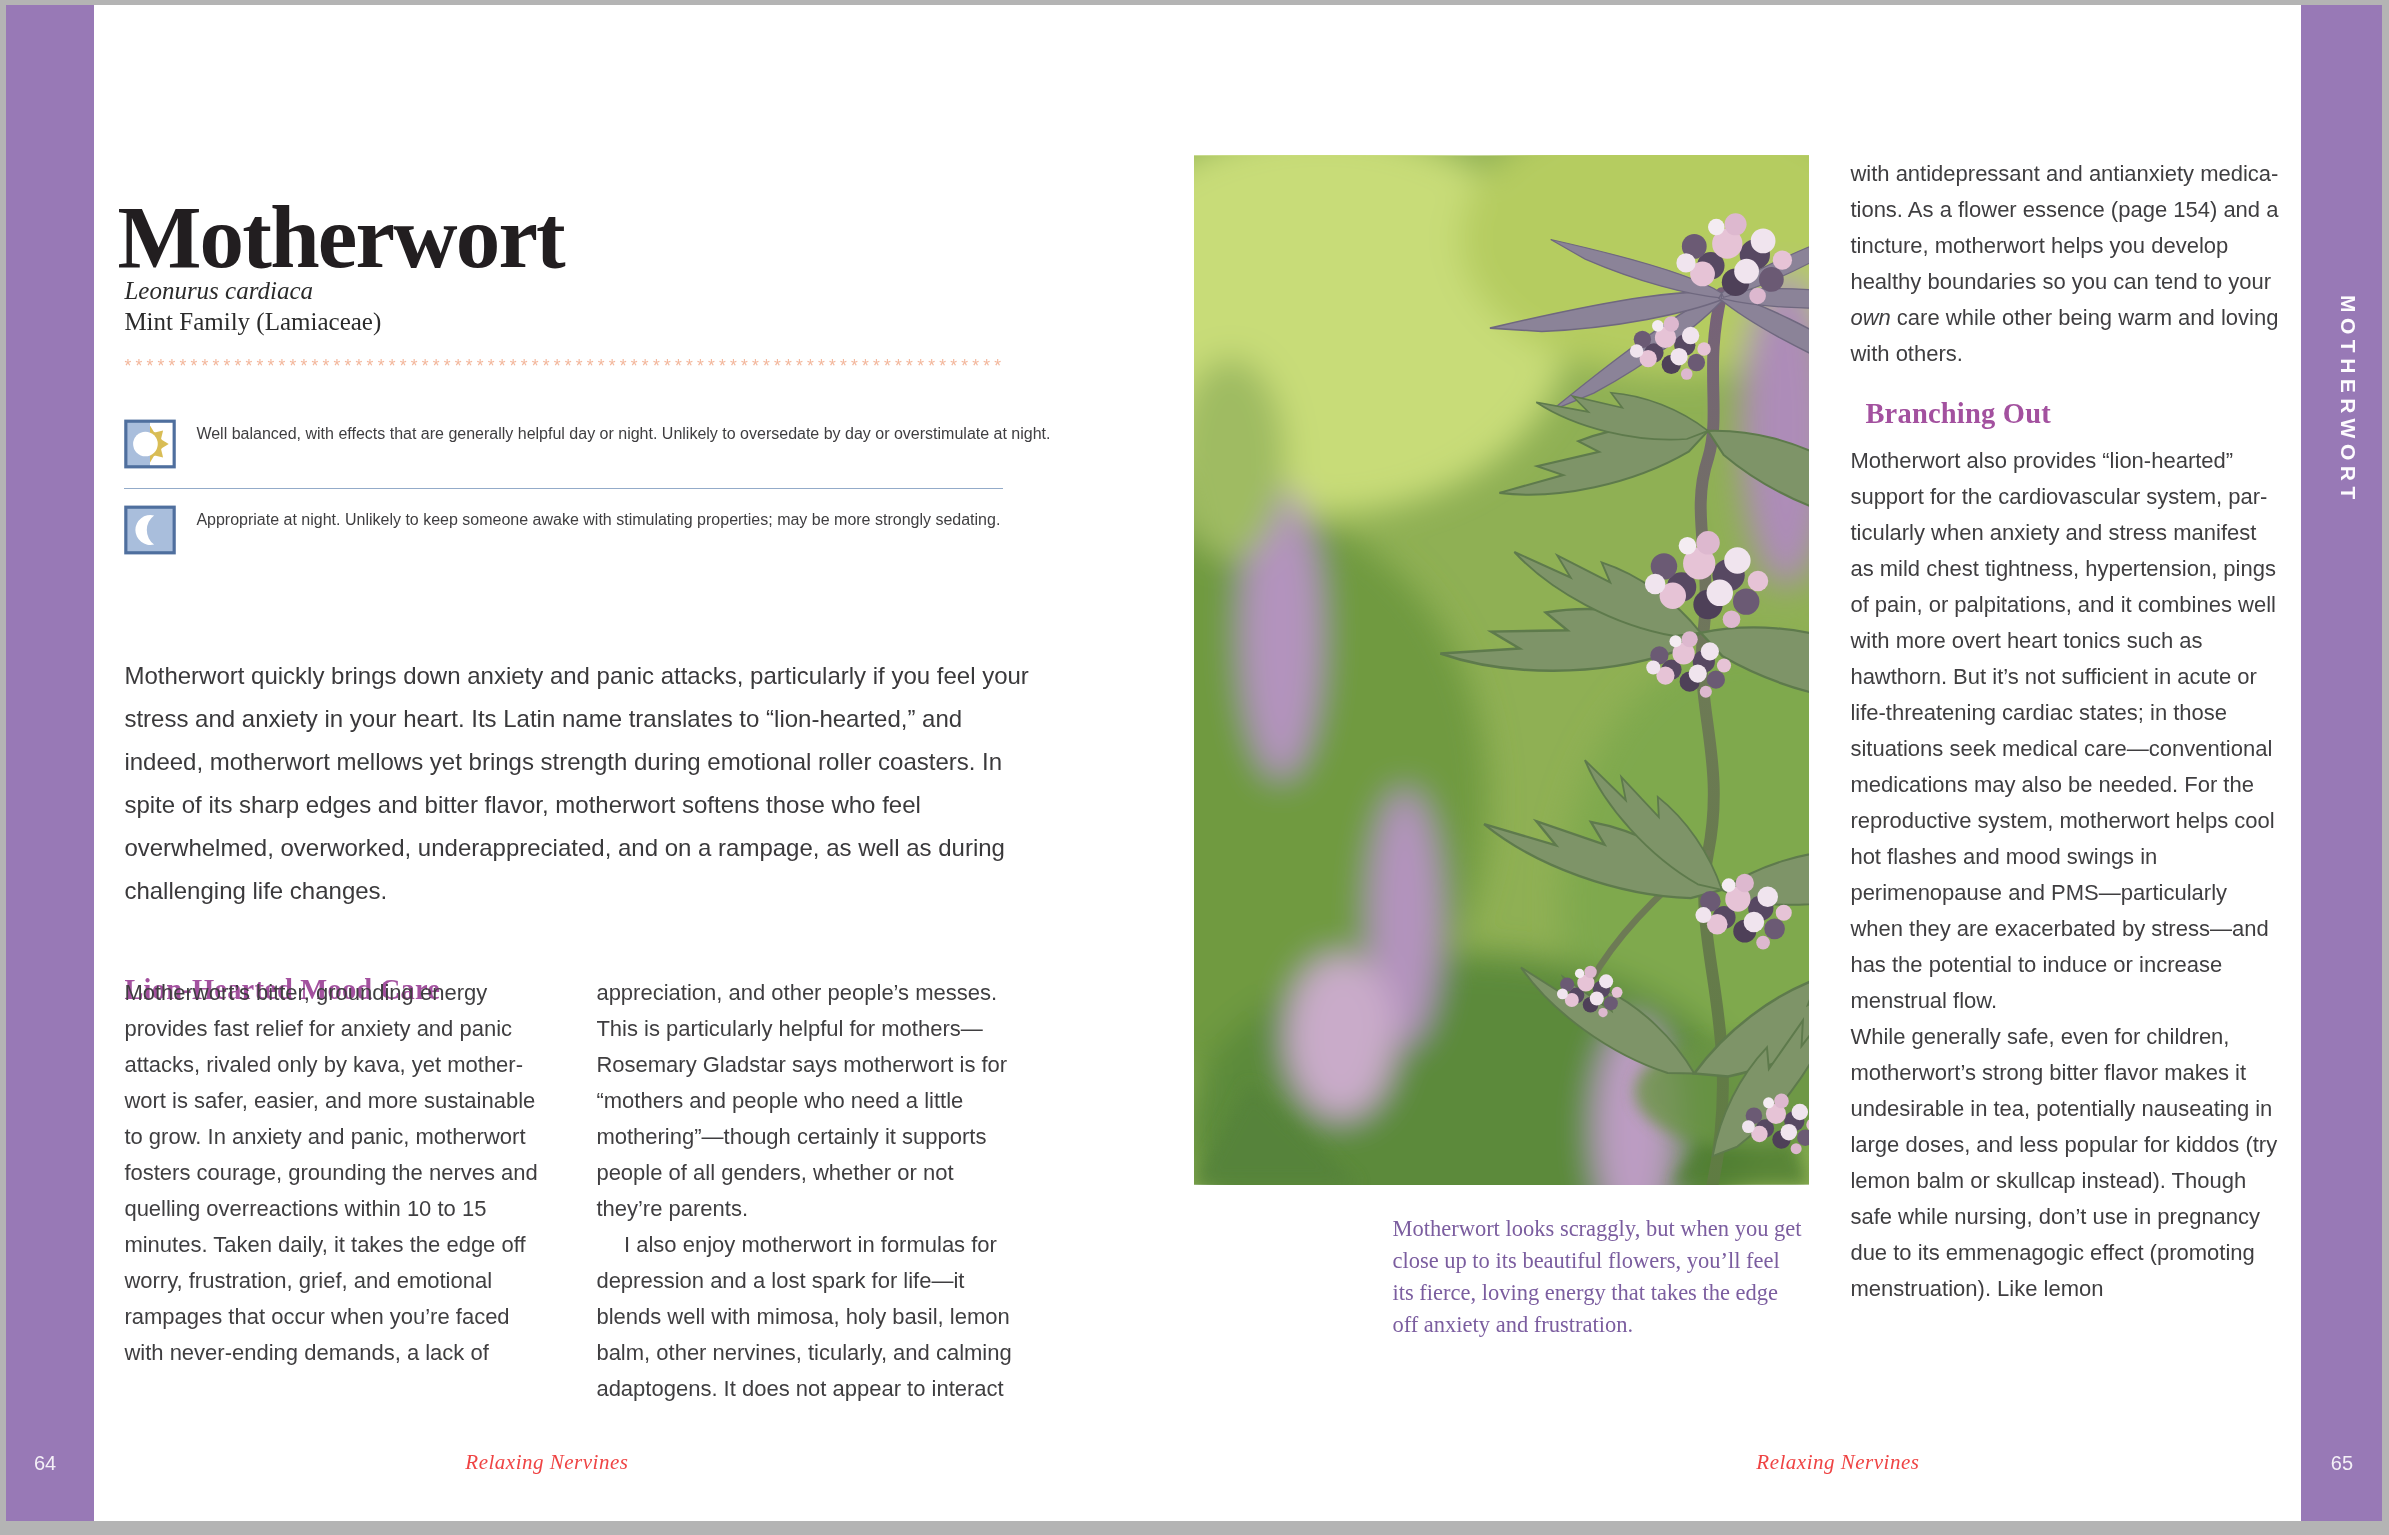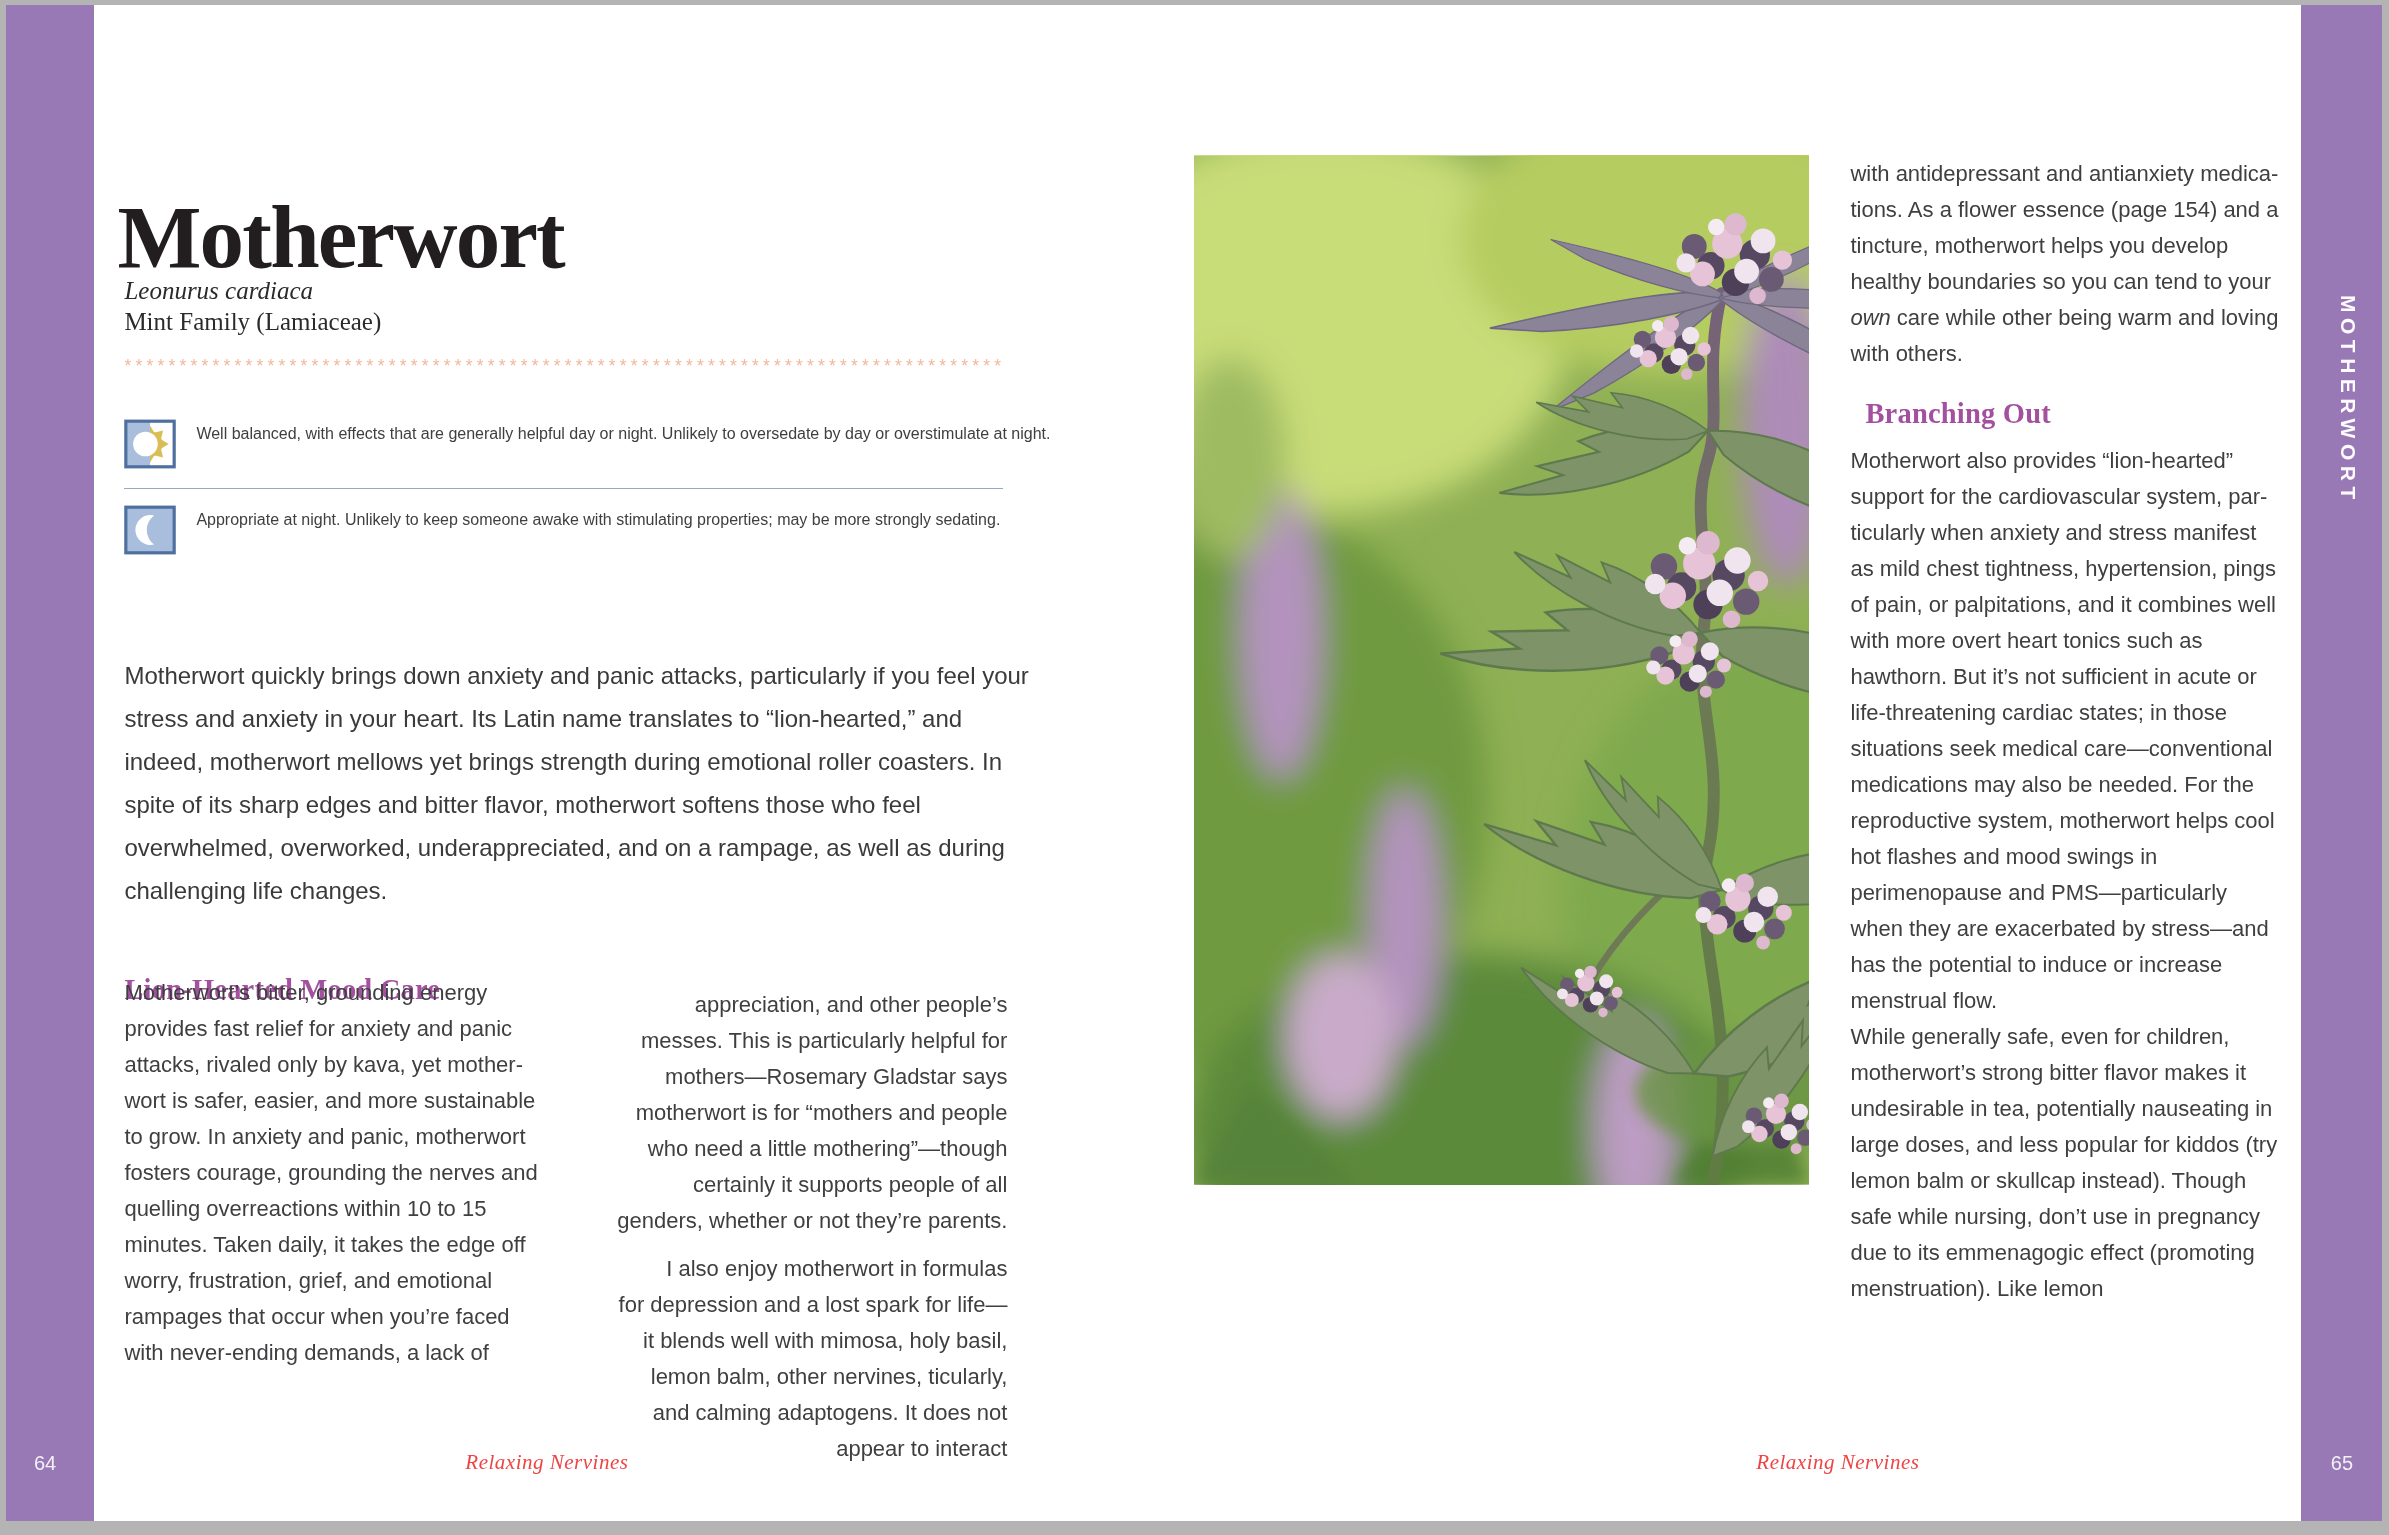--- a/index.html
+++ b/index.html
@@ -31,21 +31,21 @@
                      line-height:34px;color:#3f3e40;}
   .erule{position:absolute;left:118px;top:483px;width:879px;height:1.8px;background:#93abc9;}
   .intro{position:absolute;left:118px;top:625px;width:912px;font-size:24px;line-height:43px;
          color:#3a393b;}
   .shead{font-family:"Liberation Serif","DejaVu Serif",serif;font-weight:bold;font-size:28.5px;
          color:#a3519f;letter-spacing:0.2px;}
   .shead.pos{position:absolute;left:118px;top:941px;}
   .bodytext{font-size:22px;line-height:36px;color:#3f3e40;}
   .col1{position:absolute;left:118px;top:970px;width:425px;}
   .col2{position:absolute;left:590px;top:970px;width:423px;}
-  .col2 p{margin:12px;text-align:right;}
+  .col2 p{margin:0;}
   .col2 p.ind{text-indent:27.6px;}
   .footer{position:absolute;font-family:"Liberation Serif","DejaVu Serif",serif;font-style:italic;
           font-size:21px;color:#ef4444;letter-spacing:0.5px;text-align:center;}
   .footer.l{left:118px;top:1445px;width:845px;}
   .footer.r{left:1386px;top:1445px;width:891px;}
 
   
   .photo{position:absolute;left:1188px;top:150px;width:615px;height:1030px;overflow:hidden;}
   .caption{position:absolute;left:1386px;top:1208px;width:410px;
            font-family:"Liberation Serif","DejaVu Serif",serif;font-size:22.5px;line-height:32px;
@@ -213,20 +213,21 @@
         <use href="#cluster" transform="translate(590,120) scale(1.5)"></use>
         <use href="#cluster" transform="translate(520,215) scale(1.05)"></use>
         <use href="#cluster" transform="translate(560,470) scale(1.6)"></use>
         <use href="#cluster" transform="translate(540,560) scale(1.1)"></use>
         <use href="#cluster" transform="translate(600,830) scale(1.25)"></use>
         <use href="#cluster" transform="translate(432,915) scale(0.85)"></use>
         <use href="#cluster" transform="translate(640,1060) scale(1.0)"></use>
       </svg>
     </div>
 
+    <div class="caption">Motherwort looks scraggly, but when you get close up to its beautiful flowers, you’ll feel its fierce, loving energy that takes the edge off anxiety and frustration.</div>
 
     <div class="rcol bodytext">
       <p><span>with antidepressant and antianxiety medica­tions. As a flower essence (page 154) and a tincture, motherwort helps you develop healthy boundaries so you can tend to your </span><span class="it">own</span><span> care while other being warm and loving with others.</span></p>
       <h3 class="shead">Branching Out</h3>
       <p>Motherwort also provides “lion-hearted” support for the cardiovascular system, par­ticularly when anxiety and stress manifest as mild chest tightness, hypertension, pings of pain, or palpitations, and it combines well with more overt heart tonics such as hawthorn. But it’s not sufficient in acute or life-threatening cardiac states; in those situations seek medical care—conventional medications may also be needed. For the reproductive system, motherwort helps cool hot flashes and mood swings in perimenopause and PMS—particularly when they are exacerbated by stress—and has the potential to induce or increase menstrual flow.</p>
       <p>While generally safe, even for children, motherwort’s strong bitter flavor makes it undesirable in tea, potentially nauseating in large doses, and less popular for kid­dos (try lemon balm or skullcap instead). Though safe while nursing, don’t use in pregnancy due to its emmenagogic effect (promoting menstruation). Like lemon</p>
     </div>
 
     <div class="footer r">Relaxing Nervines</div>
 

